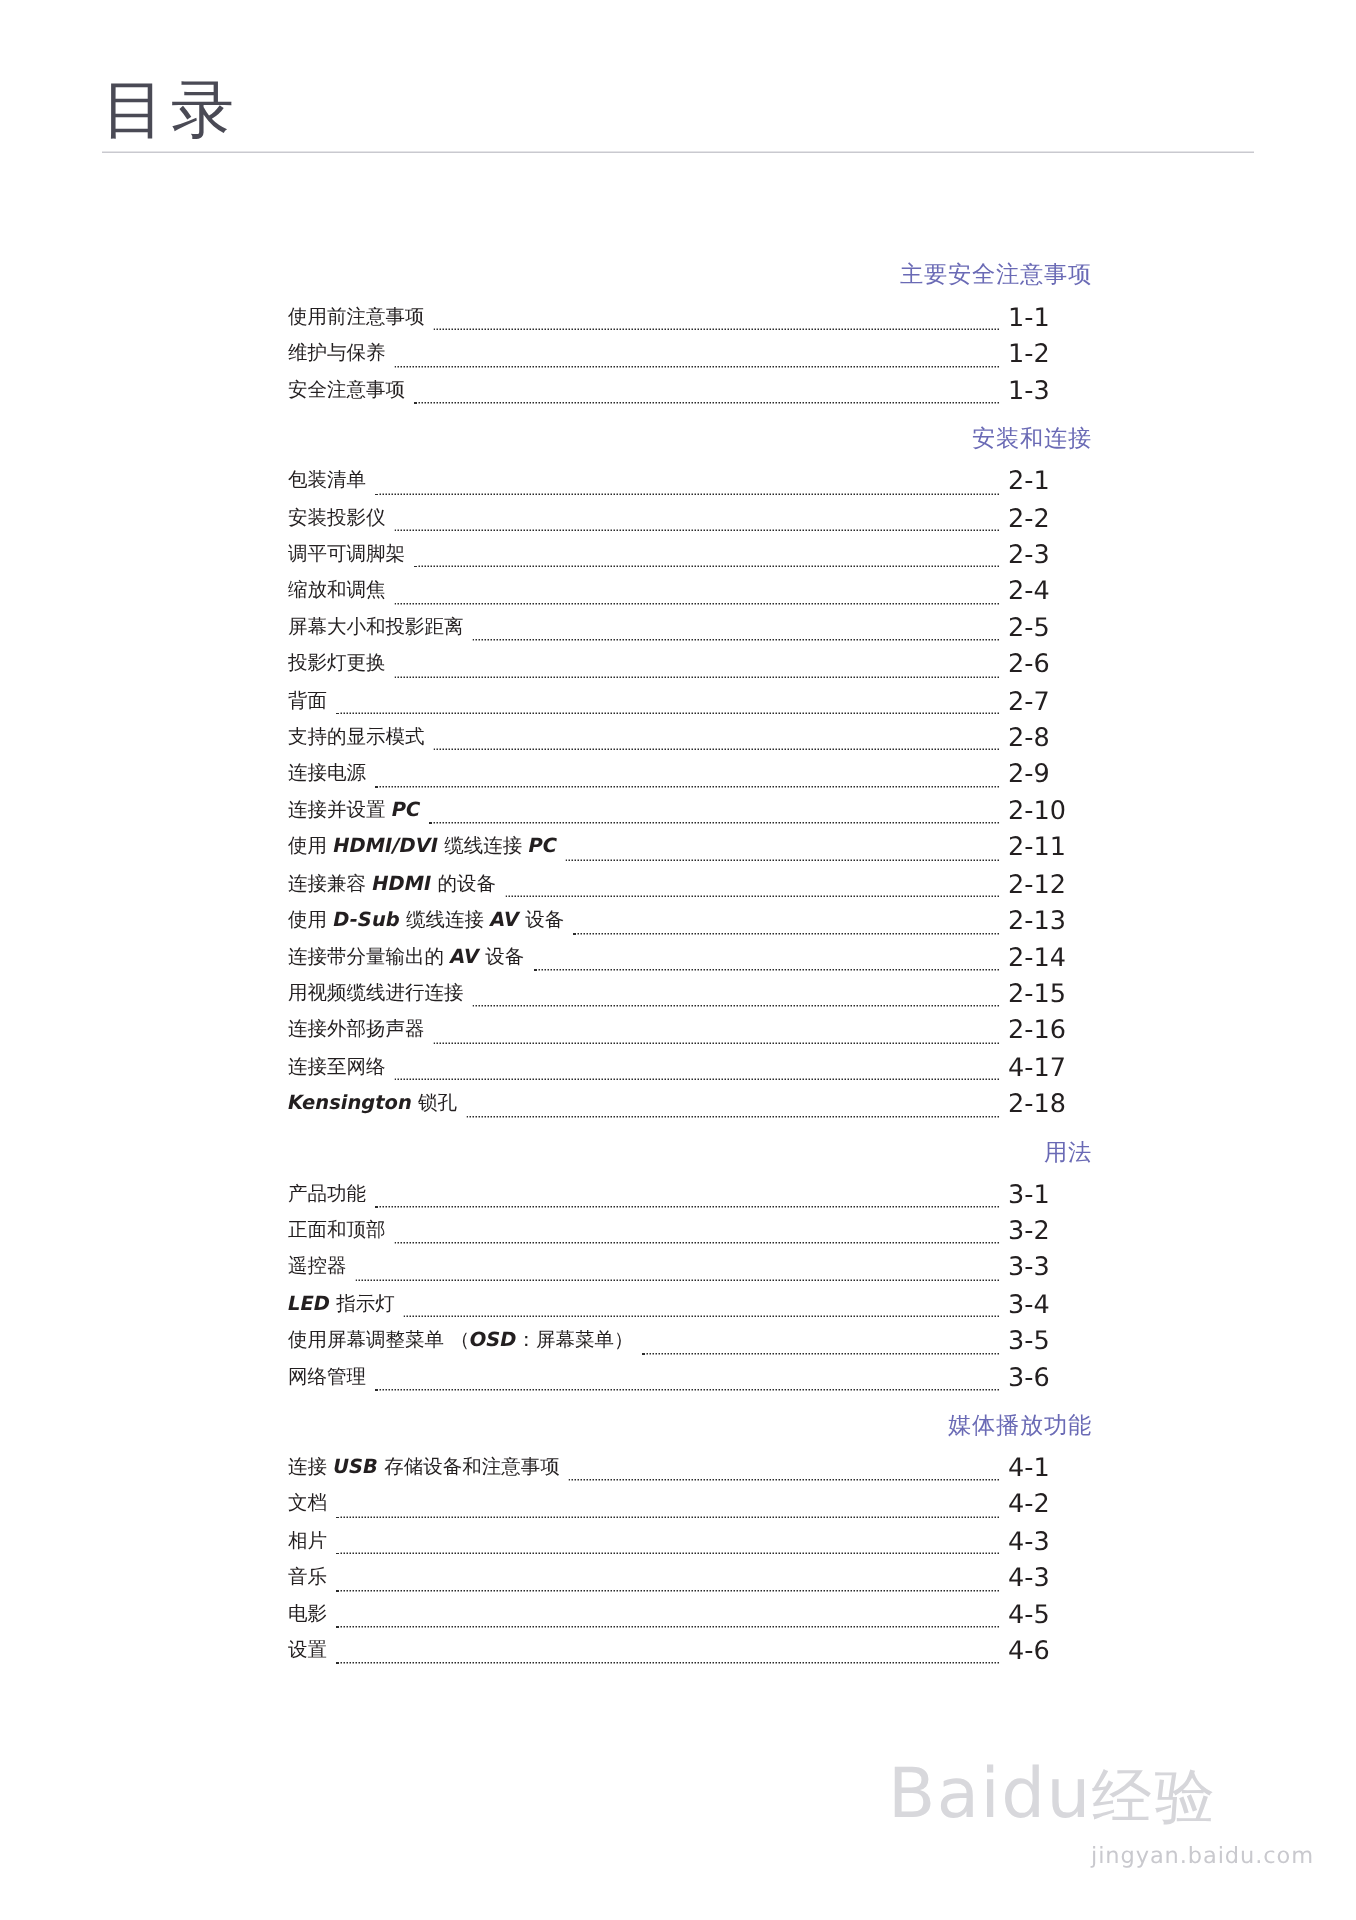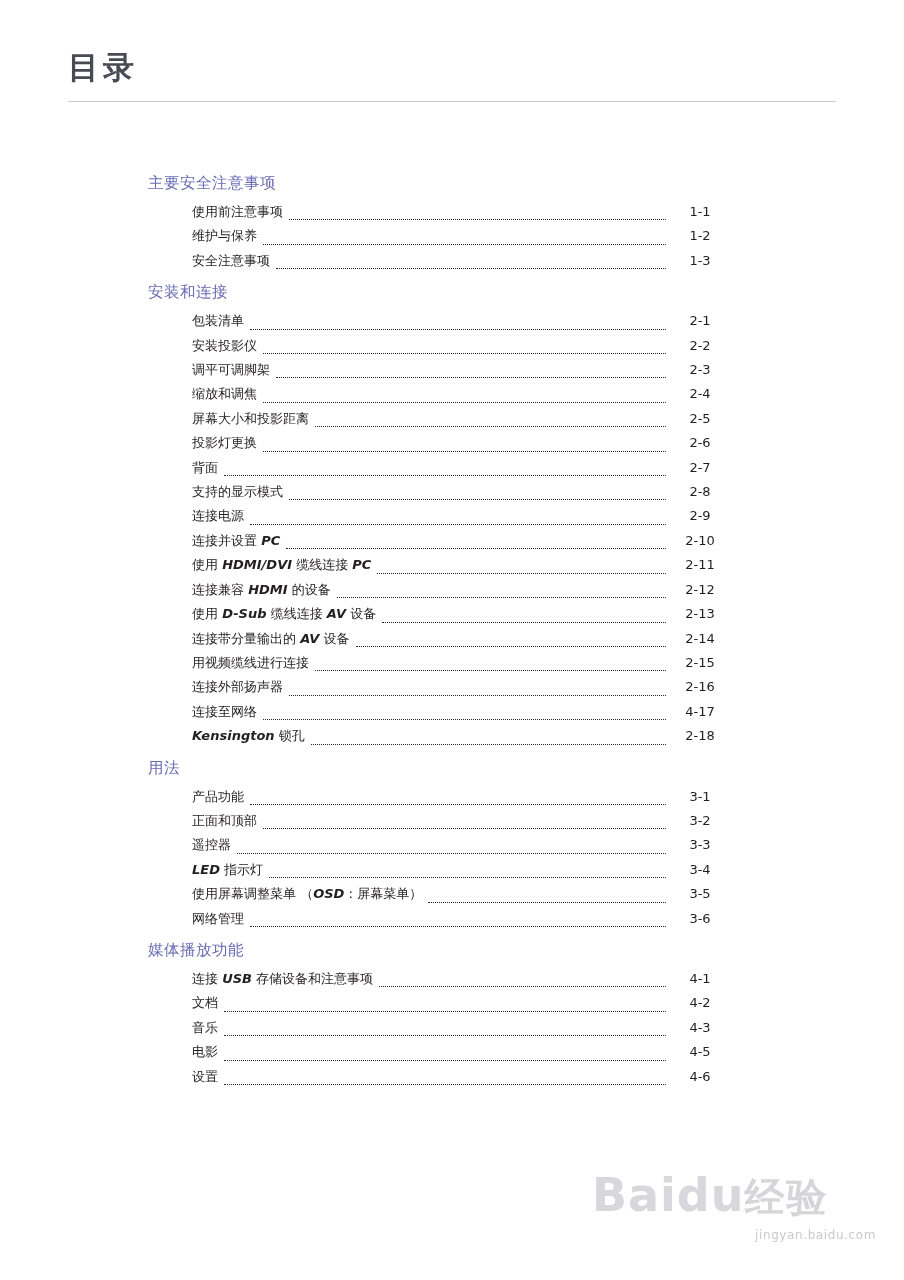--- a/index.html
+++ b/index.html
@@ -19,24 +19,24 @@
   .page {
     position: absolute;
     inset: 0;
   }
 
   
   .doc-title {
     position: absolute;
     left: 68px;
     top: 52px;
-    font-size: 31px;
+    font-size: 42px;
     letter-spacing: 4px;
     color: #4a4a55;
-    font-weight: 700;
+    font-weight: 400;
     line-height: 1;
   }
   .title-rule {
     position: absolute;
     left: 68px;
     top: 101px;
     width: 768px;
     height: 1px;
     background: #c9c9cf;
   }
@@ -51,20 +51,21 @@
 
   .section {
     margin-bottom: 6px;
   }
   .section-heading {
     color: #6a6ab5;
     font-size: 15.5px;
     line-height: 26px;
     margin-bottom: 4px;
     letter-spacing: 0.5px;
+    text-align: right;
   }
 
   .entry {
     display: flex;
     align-items: flex-end;
     font-size: 13px;
     line-height: 24.4px;
     padding-left: 44px;
     color: #231f20;
     white-space: nowrap;
@@ -84,58 +85,58 @@
     content: "";
     position: absolute;
     left: 0;
     right: 0;
     bottom: 4px;
     border-bottom: 1.6px dotted #2b2b2b;
   }
   .entry .page-no {
     flex: 0 0 auto;
     width: 56px;
-    text-align: center;
+    text-align: left;
     padding-left: 6px;
-    font-size: 13px;
+    font-size: 17px;
   }
 
   .b { font-weight: bold; font-style: italic; }
 
   
   .watermark {
     position: absolute;
     right: 22px;
     bottom: 28px;
     width: 290px;
     height: 86px;
     pointer-events: none;
     user-select: none;
   }
   .wm-main {
     position: absolute;
     left: 0;
     top: 0;
     font-size: 46px;
-    font-weight: bold;
+    font-weight: normal;
     color: #d8d8dc;
     letter-spacing: 1px;
     line-height: 58px;
     white-space: nowrap;
   }
   .wm-main .wm-cn {
     color: #d6d6da;
     font-size: 40px;
     letter-spacing: 2px;
   }
   .wm-sub {
     position: absolute;
     right: 6px;
     top: 62px;
-    font-size: 12px;
+    font-size: 15px;
     color: #c9c9ce;
     letter-spacing: 0.6px;
     white-space: nowrap;
   }
 </style>
 </head>
 <body>
 
 <div class="page">
 
@@ -291,20 +292,25 @@
         <div class="section-heading">媒体播放功能</div>
         <div class="entry">
           <span class="label">连接 <b class="b">USB</b> 存储设备和注意事项</span>
           <span class="leader"></span>
           <span class="page-no">4-1</span>
         </div>
         <div class="entry">
           <span class="label">文档</span>
           <span class="leader"></span>
           <span class="page-no">4-2</span>
+        </div>
+        <div class="entry">
+          <span class="label">相片</span>
+          <span class="leader"></span>
+          <span class="page-no">4-3</span>
         </div>
         <div class="entry">
           <span class="label">音乐</span>
           <span class="leader"></span>
           <span class="page-no">4-3</span>
         </div>
         <div class="entry">
           <span class="label">电影</span>
           <span class="leader"></span>
           <span class="page-no">4-5</span>

